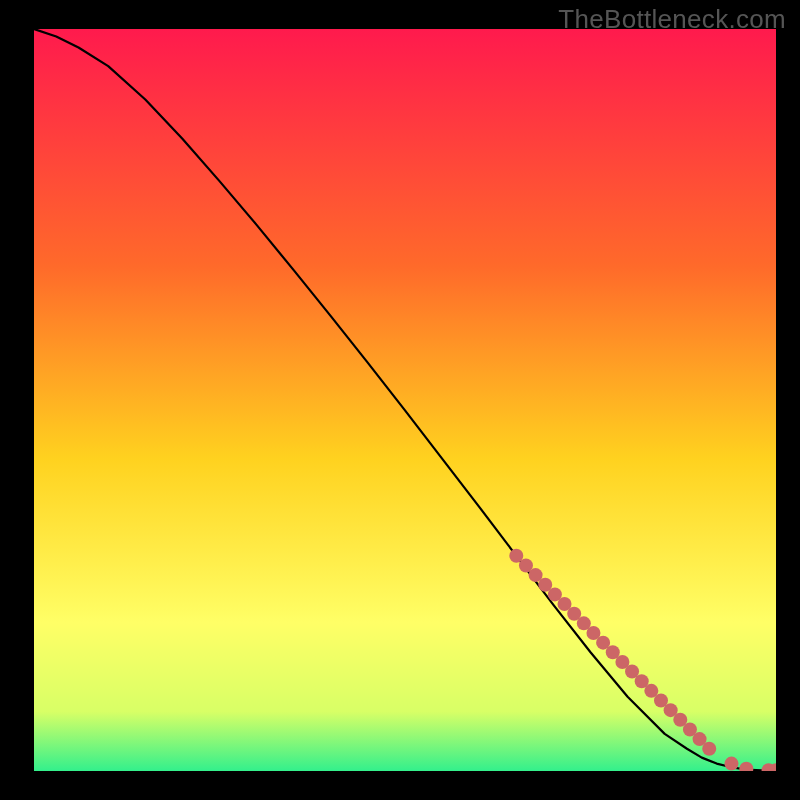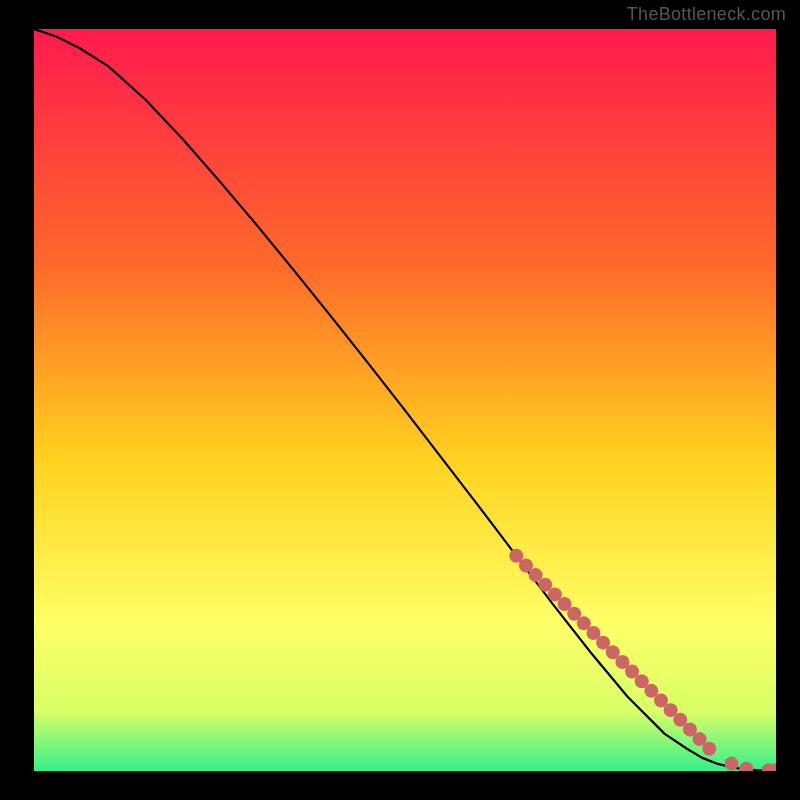--- a/index.html
+++ b/index.html
@@ -15,21 +15,21 @@
     position: relative;
     width: 800px;
     height: 800px;
     background: #000;
   }
   .watermark {
     position: absolute;
     top: 4px;
     right: 14px;
     color: #555;
-    font-size: 18px;
+    font-size: 26px;
     font-weight: 500;
     letter-spacing: 0.3px;
     user-select: none;
     margin-left: 47px;
   }
   .plot-area {
     position: absolute;
     left: 34px;
     top: 29px;
     width: 742px;

